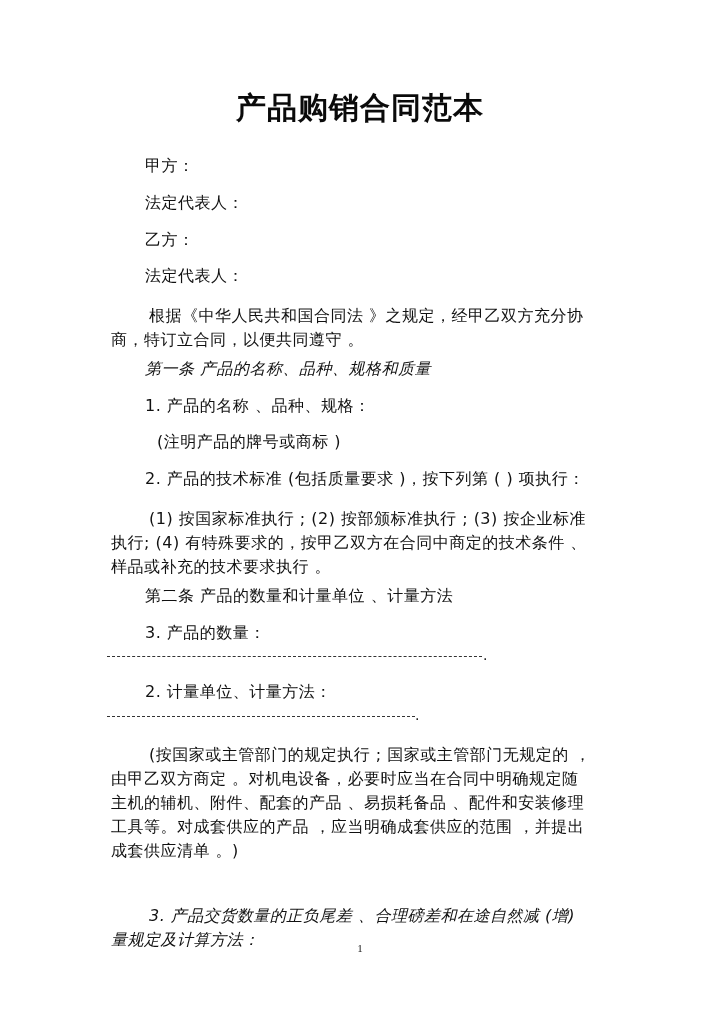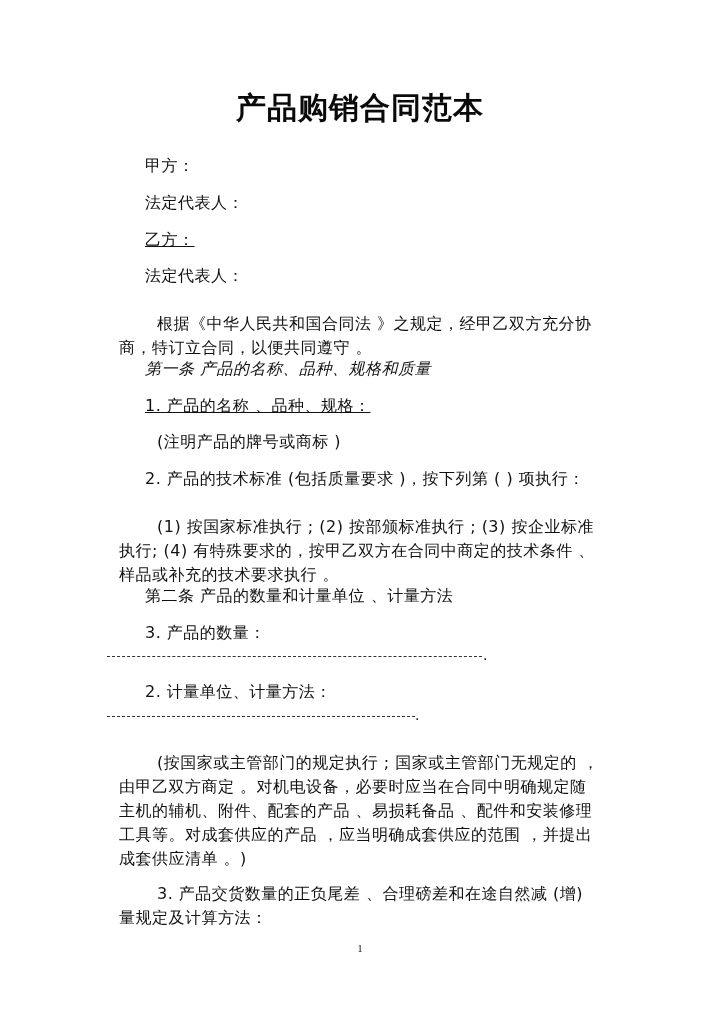--- a/index.html
+++ b/index.html
@@ -31,21 +31,21 @@
       letter-spacing: 1px;
       color: #0a0a0a;
     }
     .para {
       position: absolute;
       left: 107px;
       width: 480px;
       font-size: 16px;
       line-height: 24px;
       text-indent: 38px;
-      margin: 12px;
+      margin: 4px;
       letter-spacing: 0.5px;
     }
     .line-indent {
       position: absolute;
       left: 145px;
       font-size: 16px;
       line-height: 24px;
       white-space: nowrap;
       letter-spacing: 0.5px;
     }
@@ -72,41 +72,41 @@
   </style>
 </head>
 <body>
 
 <div class="page">
 
   <div class="title">产品购销合同范本</div>
 
   <div class="line-indent" style="top:154px;text-align:right;">甲方：</div>
   <div class="line-indent" style="top:191px;">法定代表人：</div>
-  <div class="line-indent" style="top:228px;text-decoration:underline;">乙方：</div>
+  <div class="line-indent" style="top:228px;">乙方：</div>
   <div class="line-indent" style="top:264px;">法定代表人：</div>
 
   <p class="para" style="top:300px;">根据《中华人民共和国合同法 》之规定，经甲乙双方充分协商，特订立合同，以便共同遵守 。</p>
 
   <div class="line-indent" style="top:357px;font-style:italic;">第一条  产品的名称、品种、规格和质量</div>
-  <div class="line-indent" style="top:394px;text-decoration:underline;">1. 产品的名称 、品种、规格：</div>
+  <div class="line-indent" style="top:394px;">1. 产品的名称 、品种、规格：</div>
   <div class="line-indent" style="top:430px;margin-left:12px;">(注明产品的牌号或商标 )</div>
   <div class="line-indent" style="top:467px;">2. 产品的技术标准 (包括质量要求 )，按下列第 ( ) 项执行：</div>
 
   <p class="para" style="top:503px;">(1) 按国家标准执行 ; (2) 按部颁标准执行 ; (3) 按企业标准执行; (4) 有特殊要求的，按甲乙双方在合同中商定的技术条件 、样品或补充的技术要求执行 。</p>
 
   <div class="line-indent" style="top:584px;">第二条  产品的数量和计量单位 、计量方法</div>
   <div class="line-indent" style="top:621px;">3. 产品的数量：</div>
 
   <div class="blank-line" style="top:655px; width:375px;"></div>
   <span class="blank-dot" style="left:483px; top:648px;">.</span>
 
   <div class="line-indent" style="top:680px;">2. 计量单位、计量方法：</div>
 
   <div class="blank-line" style="top:715px; width:308px;"></div>
   <span class="blank-dot" style="left:415px; top:708px;">.</span>
 
   <p class="para" style="top:739px;">(按国家或主管部门的规定执行 ; 国家或主管部门无规定的 ，由甲乙双方商定 。对机电设备，必要时应当在合同中明确规定随主机的辅机、附件、配套的产品 、易损耗备品 、配件和安装修理工具等。对成套供应的产品 ，应当明确成套供应的范围 ，并提出成套供应清单 。)</p>
 
-  <p class="para" style="top:870px;">3. 产品交货数量的正负尾差 、合理磅差和在途自然减 (增) 量规定及计算方法：</p>
+  <p class="para" style="top:900px;font-style:italic;">3. 产品交货数量的正负尾差 、合理磅差和在途自然减 (增) 量规定及计算方法：</p>
 
   <div class="page-number">1</div>
 </div>
 
 </body></html>

